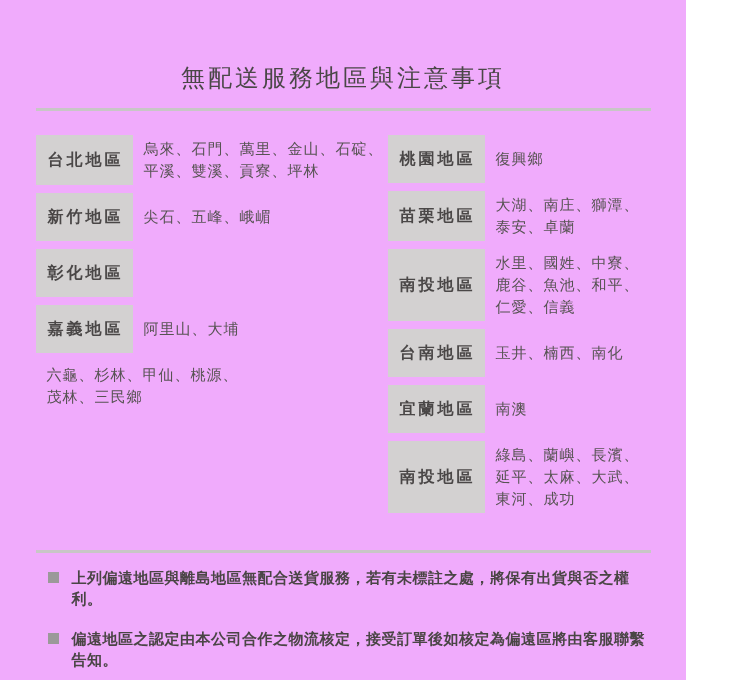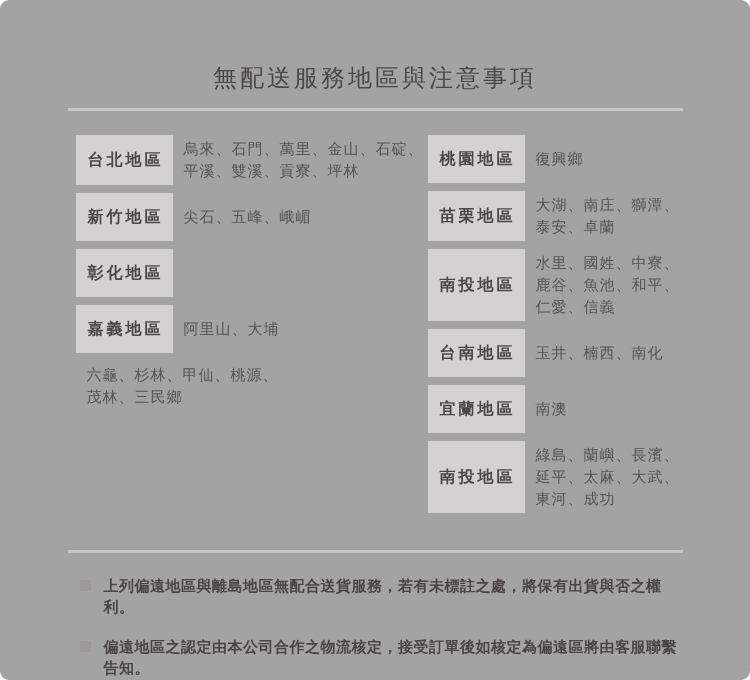--- a/index.html
+++ b/index.html
@@ -2,26 +2,25 @@
 <html lang="zh-Hant"><head>
 <meta charset="utf-8">
 <style>
   html, body {
     margin: 0;
     padding: 0;
     background: #ffffff;
     font-family: "Liberation Sans", sans-serif;
   }
   .page {
-    width: 750px;
+    width: 686px;
     height: 680px;
-    background: #a3a3a3;
+    background: #f0abfc;
     overflow: hidden;
     box-sizing: border-box;
-    border-radius: 9px;
   }
   .inner {
     width: 615px;
     margin: 0 auto;
     padding-top: 61px;
   }
   .title {
     margin: 0 0 13px 0;
     text-align: center;
     font-size: 24px;
@@ -34,21 +33,20 @@
     height: 3px;
     background: #c8c6c6;
   }
   .columns {
     display: flex;
     margin-top: 24px;
   }
   .col-left {
     width: 352px;
     flex-shrink: 0;
-    margin-left: 8px;
   }
   .col-right {
     flex: 1;
   }
   .region-row {
     display: flex;
     align-items: stretch;
     min-height: 48px;
     margin-bottom: 8px;
   }
@@ -73,21 +71,21 @@
     font-size: 15px;
     line-height: 22px;
     letter-spacing: 1px;
     color: #575353;
     white-space: pre-line;
   }
   .bottom-divider {
     margin-top: 29px;
   }
   .notes {
-    margin-top: 22px;
+    margin-top: 14px;
     padding-left: 12px;
   }
   .note {
     display: flex;
     align-items: flex-start;
     margin-bottom: 19px;
     font-size: 15px;
     line-height: 21px;
     font-weight: 700;
     color: #4a4545;

